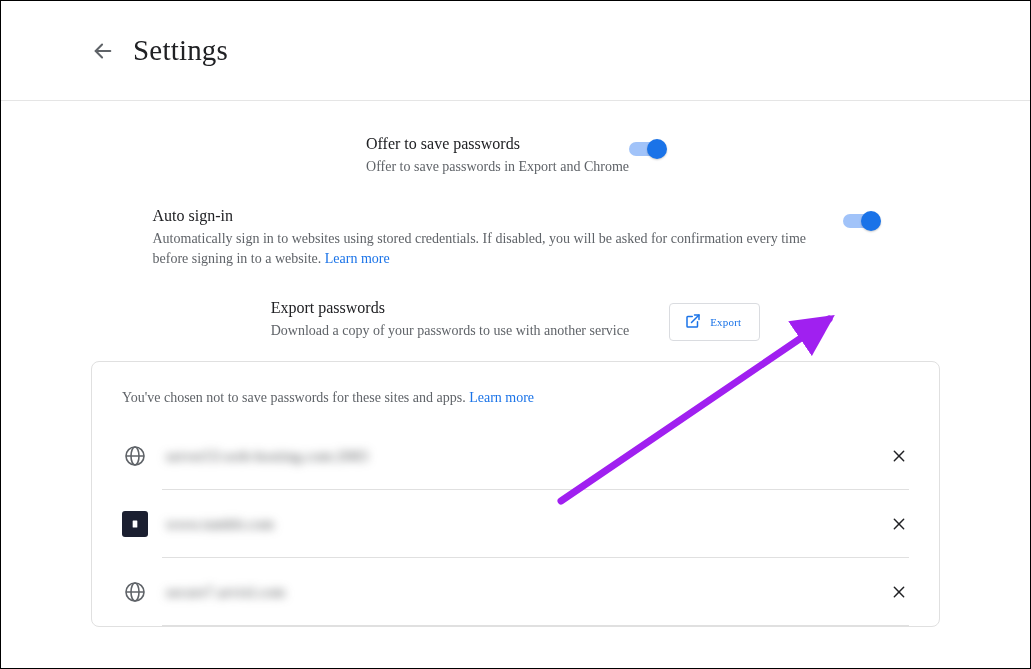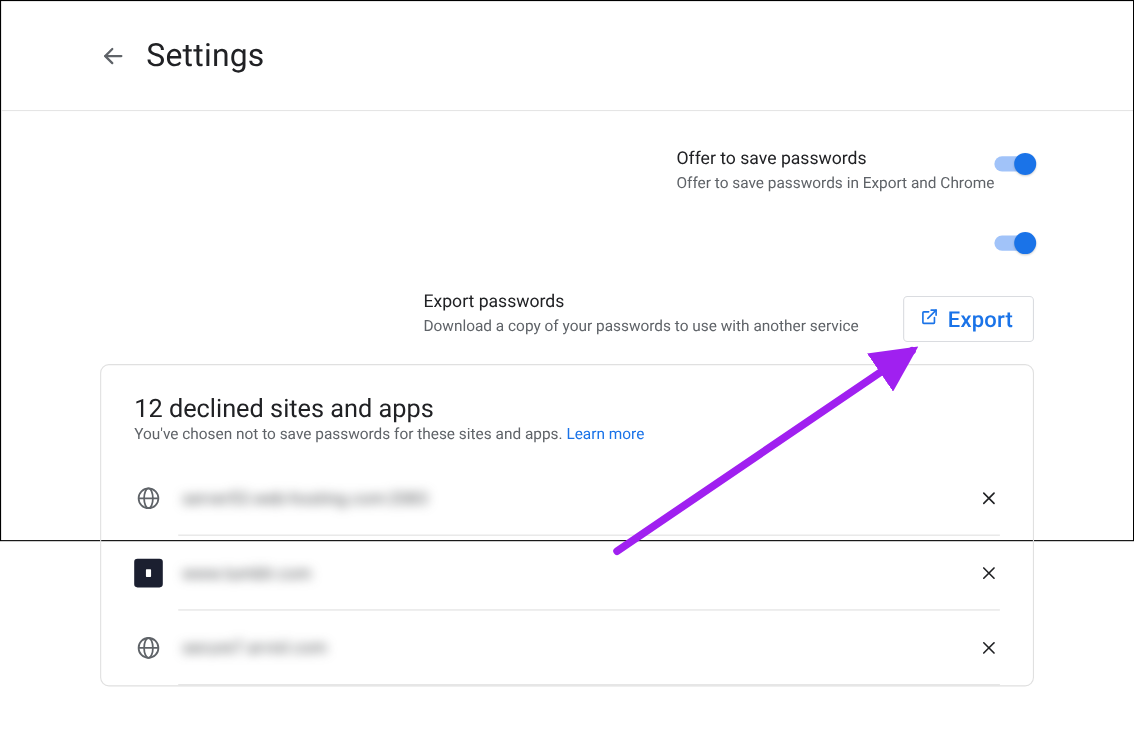--- a/index.html
+++ b/index.html
@@ -10,23 +10,24 @@
     padding: 0;
     width: 1031px;
     height: 669px;
     font-family: Roboto, 'Segoe UI', Arial, sans-serif;
     background: #fff;
     overflow: hidden;
     position: relative;
   }
   .frame {
     width: 1031px;
-    height: 492px;
+    height: 669px;
     border: 1.5px solid #000;
     position: relative;
+    font-family: Liberation Serif, serif;
   }
   .header {
     height: 100px;
     display: flex;
     align-items: center;
     padding-left: 90px;
     border-bottom: 1px solid #e5e5e5;
   }
   .back-arrow {
     width: 24px;
@@ -43,21 +44,21 @@
     font-weight: 400;
     color: #202124;
     letter-spacing: 0.2px;
   }
   .content {
     padding: 32px 90px 0 90px;
   }
   .row {
     display: flex;
     align-items: flex-start;
-    justify-content: flex-end;
+    justify-content: center;
     margin-bottom: 28px;
   }
   .row-text {
     max-width: 690px;
   }
   .row-label {
     font-size: 16px;
     color: #202124;
     line-height: 22px;
   }
@@ -103,21 +104,21 @@
   }
   
   .export-btn {
     display: inline-flex;
     align-items: center;
     gap: 8px;
     border: 1px solid #dadce0;
     border-radius: 4px;
     padding: 8px 18px 8px 14px;
     color: #1a73e8;
-    font-size: 20px;
+    font-size: 11px;
     font-weight: 500;
     background: #fff;
     cursor: pointer;
     letter-spacing: 0.2px;
   }
   .export-btn svg {
     width: 18px;
     height: 18px;
   }
   
@@ -218,20 +219,26 @@
       </div>
       <div class="row-control">
         <div class="switch">
           <div class="switch-track"></div>
           <div class="switch-knob"></div>
         </div>
       </div>
     </div>
 
     <div class="row">
+      <div class="row-text">
+        <div class="row-label">Auto sign-in</div>
+        <div class="row-desc">
+          <span>Automatically sign in to websites using stored credentials. If disabled, you will be asked for confirmation every time before signing in to a website. </span><span class="link">Learn more</span>
+        </div>
+      </div>
       <div class="row-control">
         <div class="switch">
           <div class="switch-track"></div>
           <div class="switch-knob"></div>
         </div>
       </div>
     </div>
 
     <div class="row" style="margin-bottom:18px;gap:40px;">
       <div class="row-text">
@@ -247,21 +254,20 @@
               <line x1="10" y1="14" x2="20" y2="4"></line>
             </svg>
           </span>
           <span>Export</span>
         </div>
       </div>
     </div>
 
     <div class="card">
       <div class="card-head">
-        <div class="card-title">12 declined sites and apps</div>
         <div class="card-desc">
           <span>You've chosen not to save passwords for these sites and apps. </span><span class="link">Learn more</span>
         </div>
       </div>
 
       <div class="list-row">
         <div class="favicon">
           <svg viewBox="0 0 24 24" width="24" height="24" fill="none" stroke="#5f6368" stroke-width="1.6">
             <circle cx="12" cy="12" r="9"></circle>
             <ellipse cx="12" cy="12" rx="4" ry="9"></ellipse>

